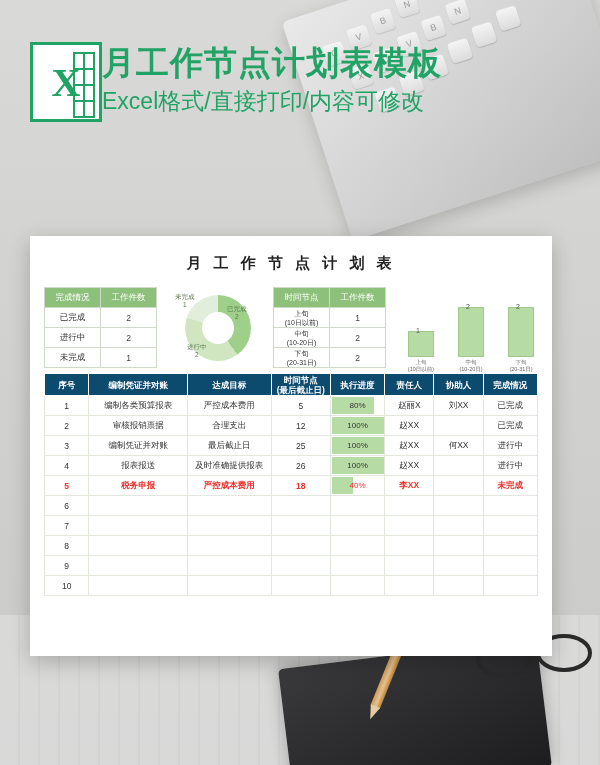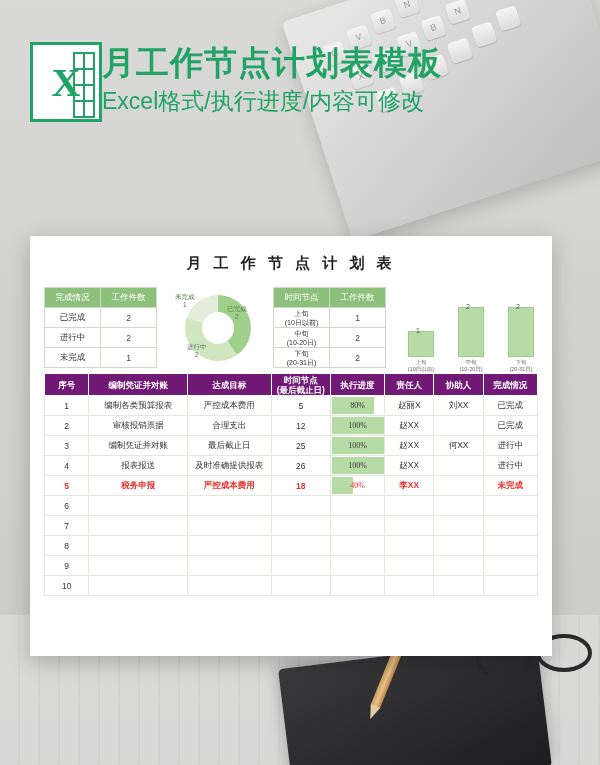--- a/index.html
+++ b/index.html
@@ -118,29 +118,29 @@
   .bar-col { position:absolute; bottom:16px; width:26px; background:#b7dba4; border:1px solid #9ec98a;}
   .bar-val { position:absolute; font-size:7px; color:#555; }
   .bar-cat { position:absolute; bottom:0; font-size:5.5px; color:#666; text-align:center; width:46px; line-height:7px;}
 
   
   .meta { display:flex; justify-content:space-between; font-size:8.5px; color:#333; margin:8px 2px 5px 2px;}
 
   
   .main-table { width:100%; border-collapse:collapse; table-layout:fixed;}
   .main-table th {
-    background:#701a75; color:#fff; font-weight:bold; font-size:8.5px;
+    background:#0c4a6e; color:#fff; font-weight:bold; font-size:8.5px;
     border:1px solid #fff; height:22px; padding:0; line-height:10px;
   }
   .main-table td {
     border:1px solid #e2e8de; font-size:8.5px; color:#333; height:20px;
     text-align:center; padding:0;
   }
   .main-table td.red, .main-table th.red { color:#e8302a; font-weight:bold; }
-  .prog-cell { position:relative; padding:0 !important;font-family:Liberation Serif, serif; }
+  .prog-cell { position:relative; padding:0 !important; }
   .prog-bar { position:absolute; left:1px; top:1px; bottom:1px; background:#b7dba4; }
   .prog-txt { position:relative; z-index:2; font-size:8px; color:#333; line-height:18px; }
   .prog-txt.red { color:#e8302a; }
 </style>
 </head>
 <body>
 
 <div class="bg">
   <div class="bg-keyboard">
     <div class="key" style="left:30px; top:36px;">C</div>
@@ -169,21 +169,21 @@
   </svg>
 </div>
 
 <div class="header">
   <div class="xl-logo">
     <span class="x">X</span>
     <span class="grid"></span>
   </div>
   <div class="header-text">
     <div class="title-main">月工作节点计划表模板</div>
-    <div class="title-sub">Excel格式/执行进度/内容可修改</div>
+    <div class="title-sub">Excel格式/直接打印/内容可修改</div>
   </div>
 </div>
 
 <div class="sheet">
   <div class="sheet-title">月 工 作 节 点 计 划 表</div>
 
   <div class="summary">
 
     <table class="mini-table">
       <tbody>

